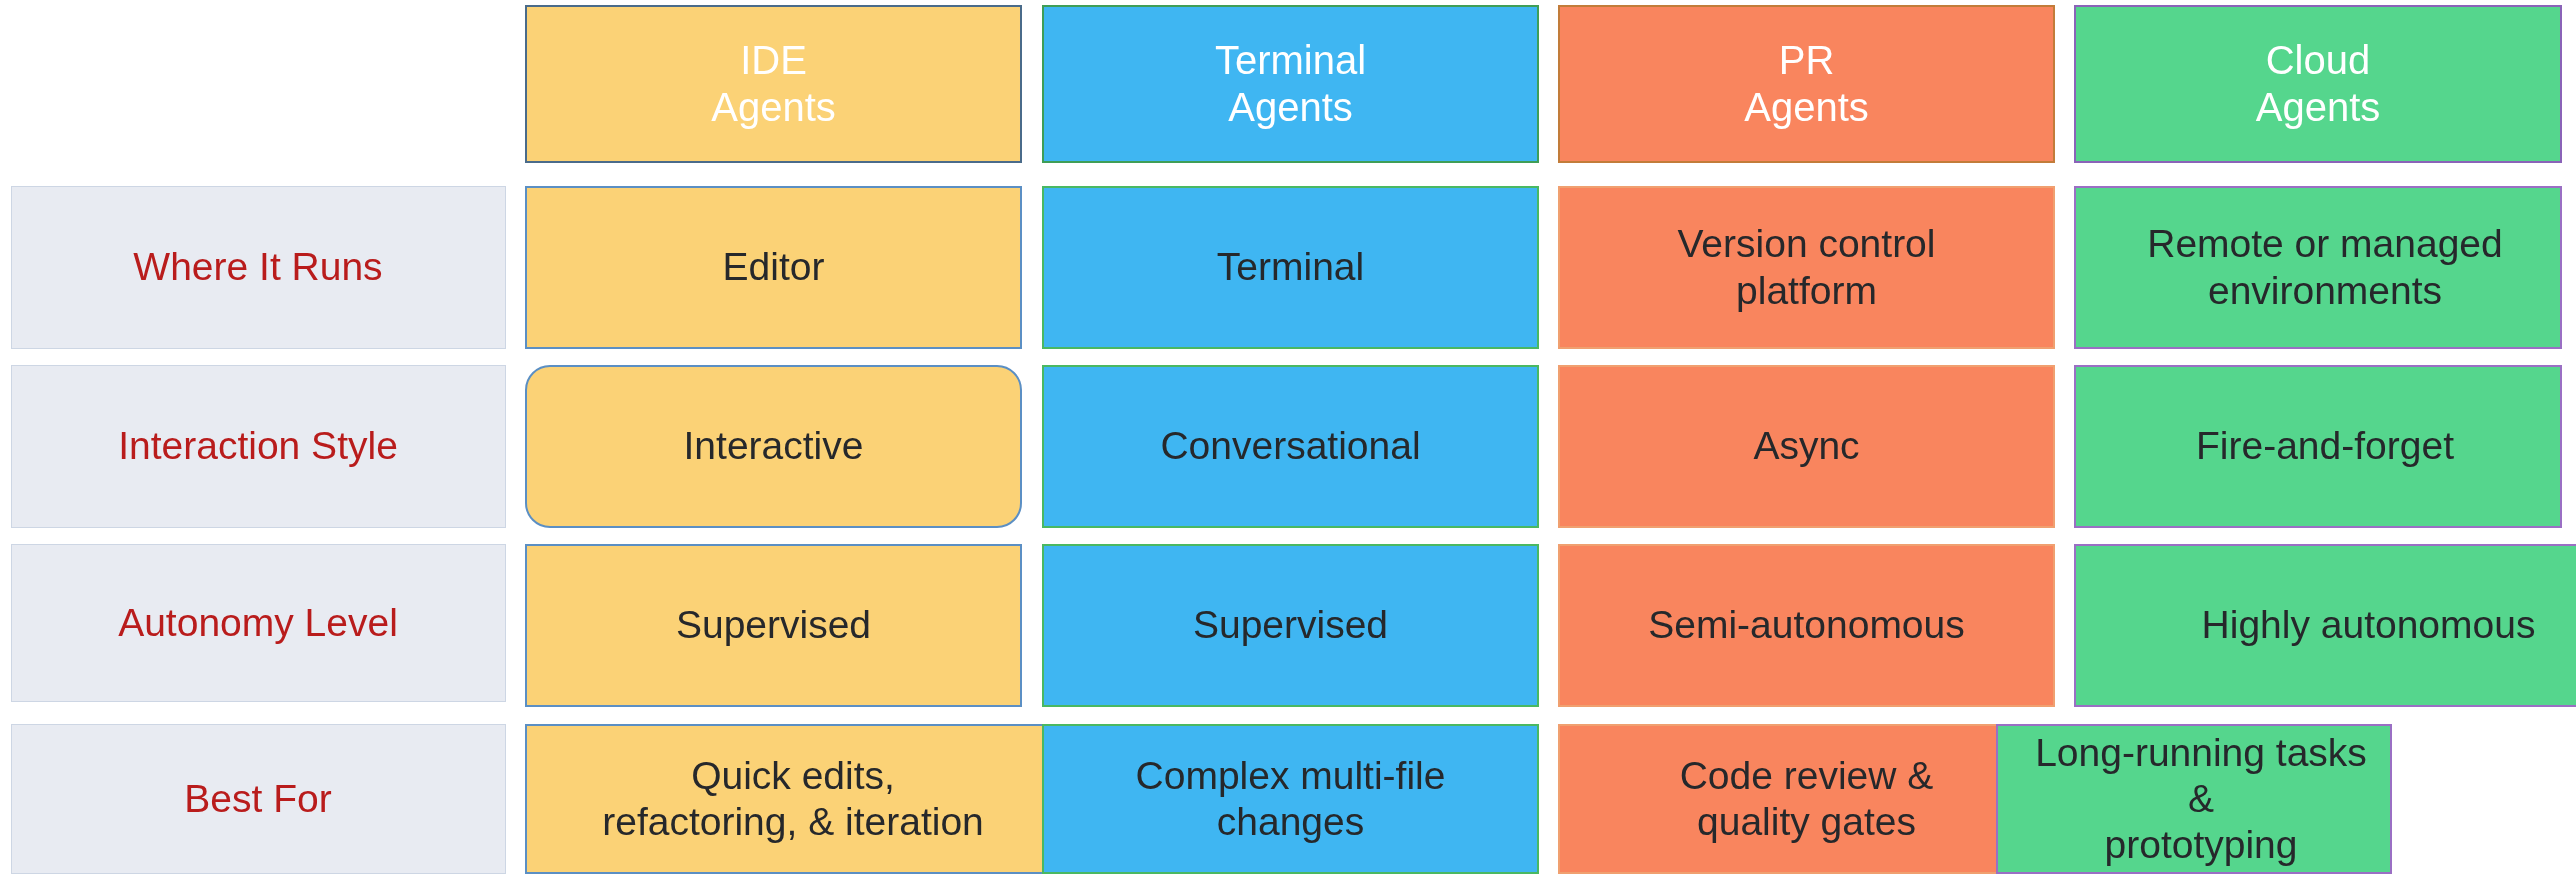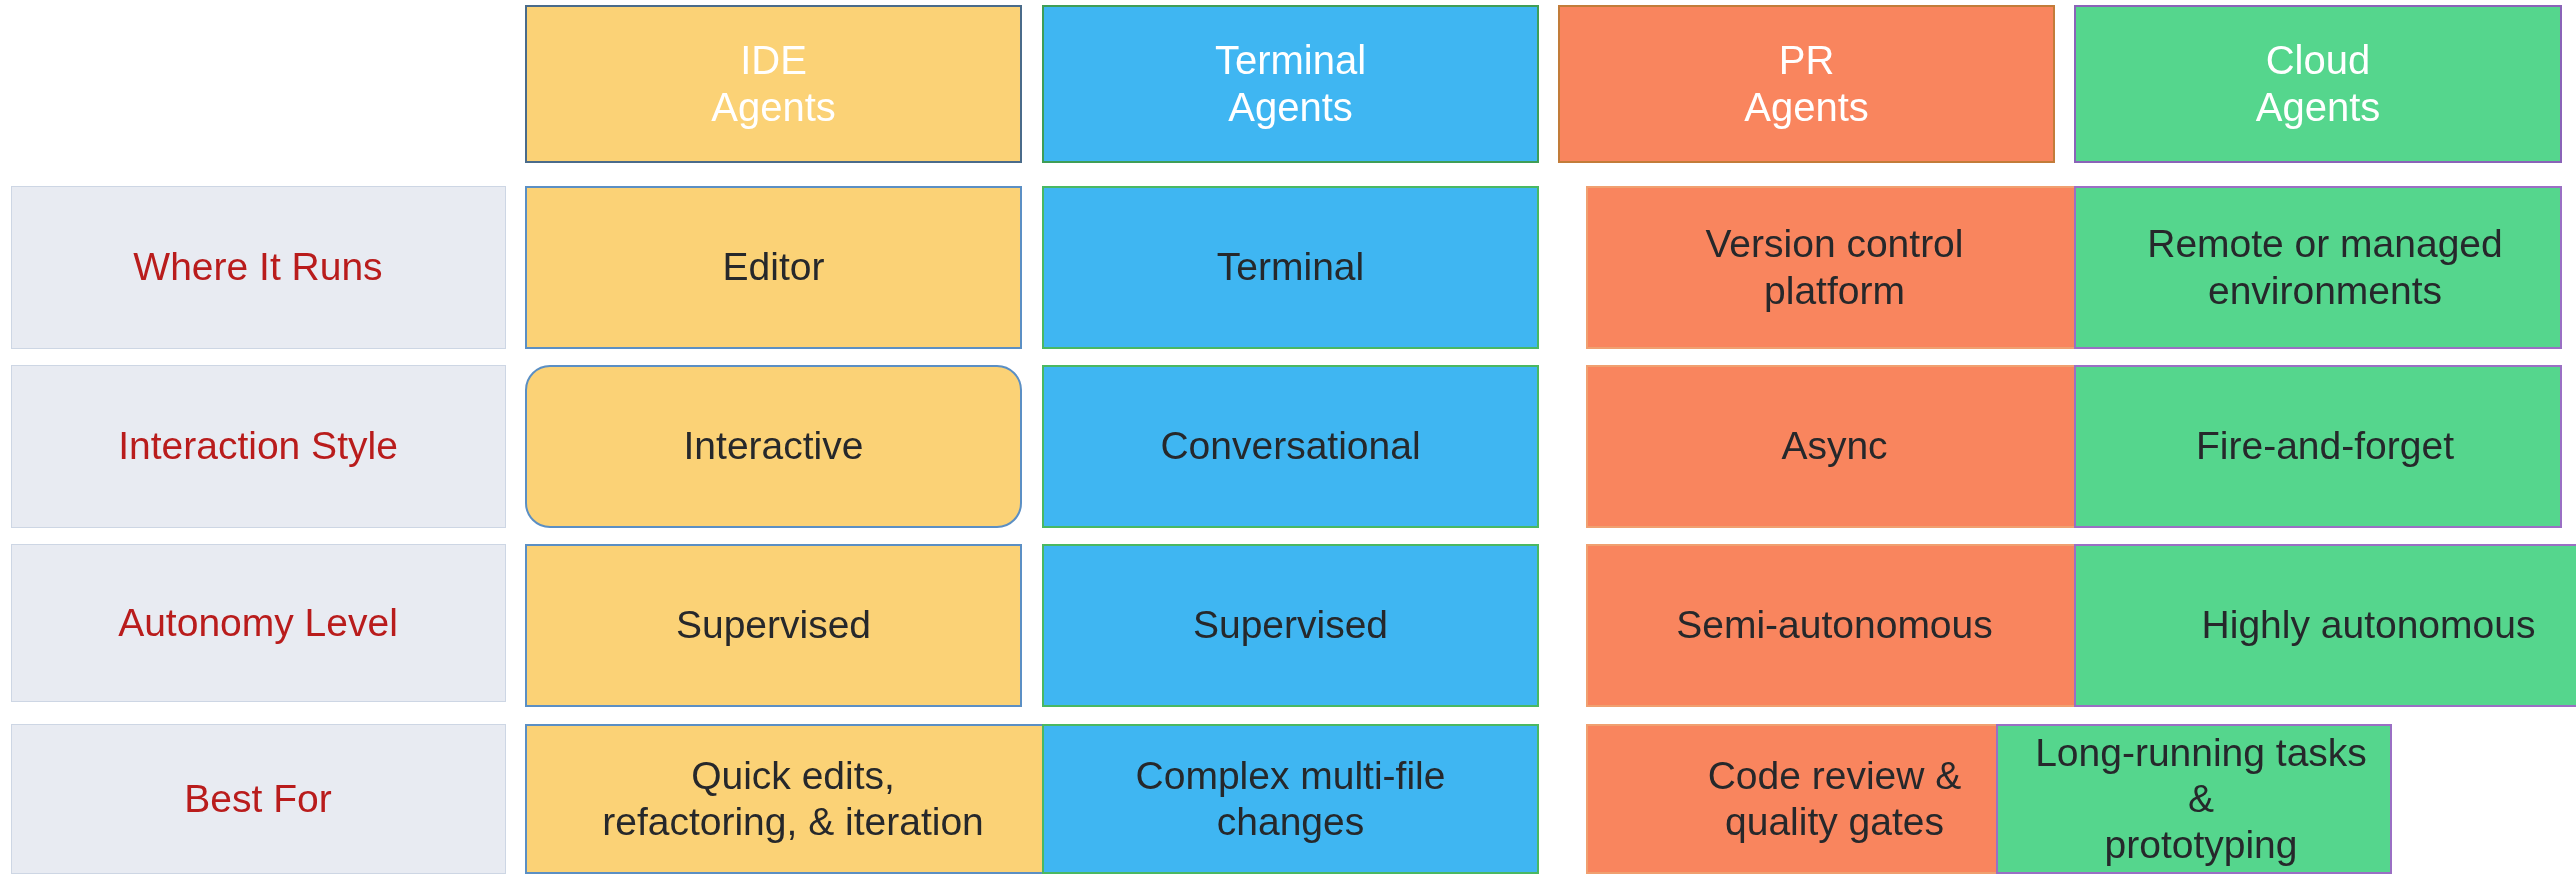--- a/index.html
+++ b/index.html
@@ -71,21 +71,21 @@
 
   
   .col-ide    { background: #fbd276; border-color: #4a6b8a; }
   .col-term   { background: #3fb6f2; border-color: #3f9e57; }
   .col-pr     { background: #f9855e; border-color: #c27c3a; }
   .col-cloud  { background: #55d68d; border-color: #8a63b8; }
 
   
   .data.col-ide   { border-color: #5b8fc4; }
   .data.col-term  { border-color: #4ab862; }
-  .data.col-pr    { border-color: #f0a070; margin-left: 28px; }
+  .data.col-pr    { border-color: #f0a070; }
   .data.col-cloud { border-color: #9a6fc4; padding-left: 14px; }
 </style>
 </head>
 <body>
 
 <div id="matrix">
 
   <div class="cell corner" style="left:10.5px; top:5.3px; width:495px; height:158px; background:#ffffff;">
     <span class="txt"></span>
   </div>

